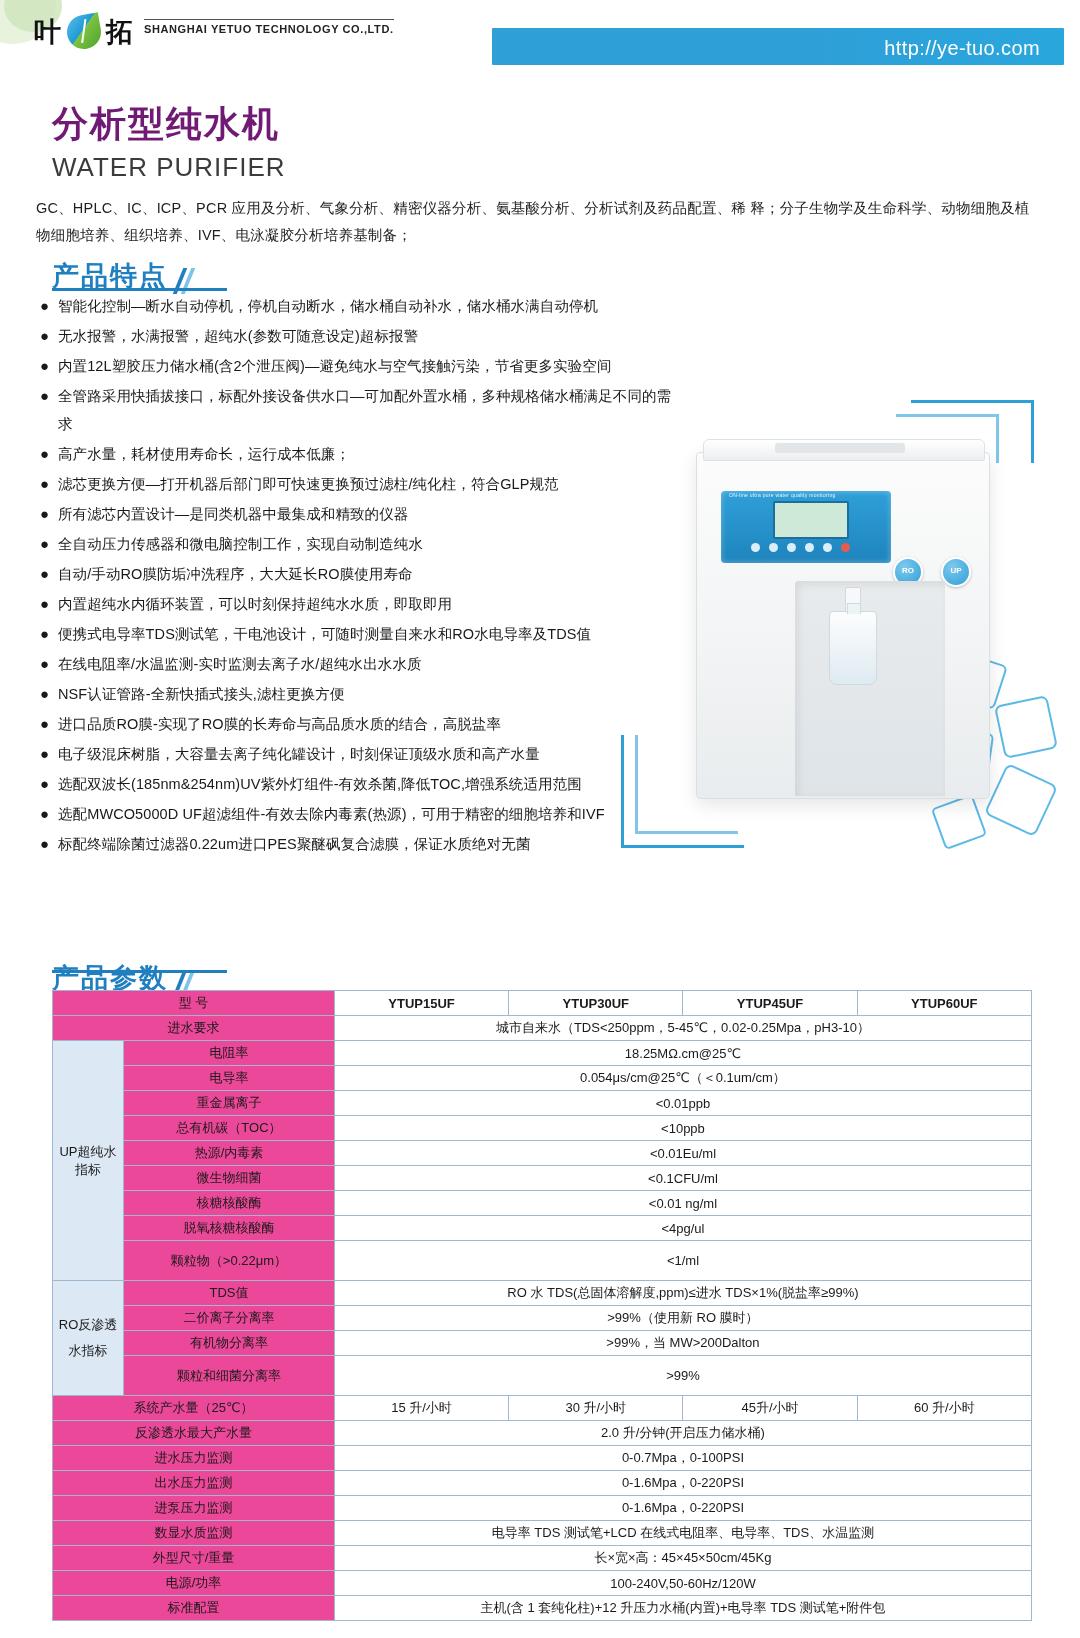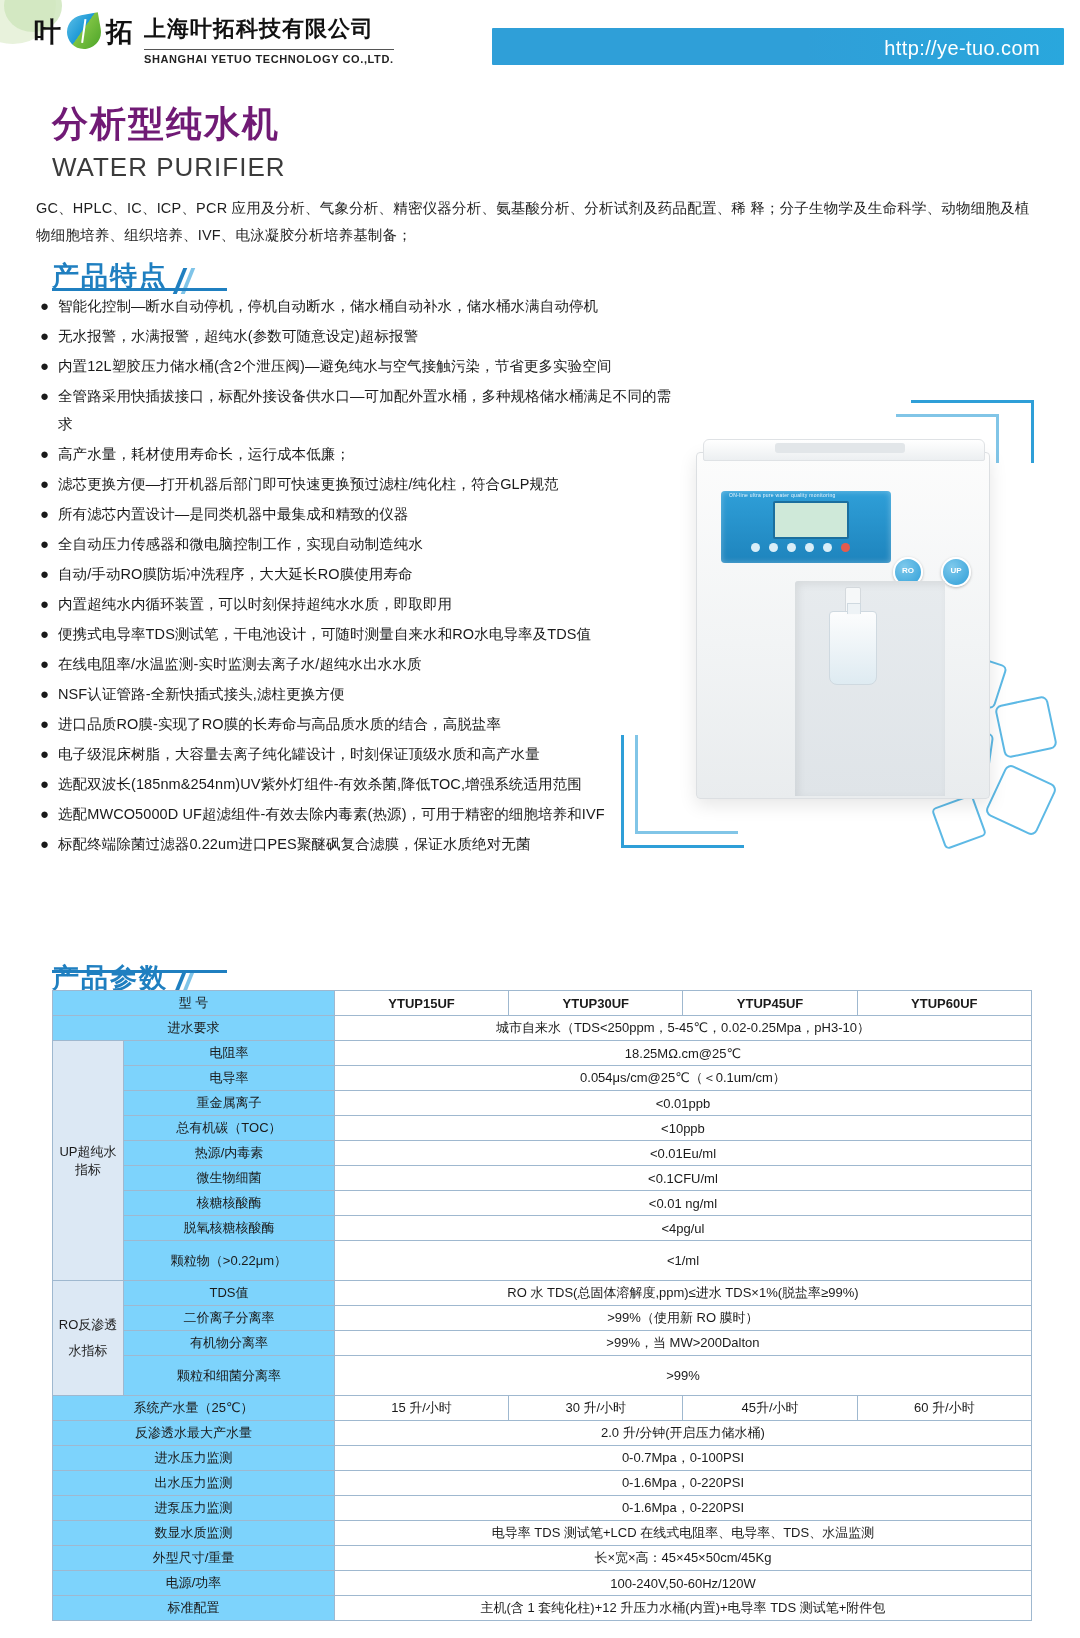--- a/index.html
+++ b/index.html
@@ -103,42 +103,41 @@
   .bottle:before{content:"";position:absolute;left:17px;top:-9px;width:12px;height:10px;background:#eef3f6;border:1px solid #cfd9e0;border-bottom:none;}
   .knob{position:absolute;width:26px;height:26px;border-radius:50%;background:radial-gradient(circle at 35% 30%,#7ec9ec,#2f9fd8);border:2px solid #fff;box-shadow:0 1px 3px rgba(0,0,0,.25);}
   .knob span{position:absolute;width:100%;text-align:center;top:7px;font-size:8px;color:#fff;font-weight:bold;}
   .deco-line{position:absolute;border:3px solid #2f9fd8;}
   .pent{position:absolute;border:2px solid #35a8de;opacity:.8;}
 
   
   .params{position:absolute;left:52px;top:990px;width:980px;}
   table{border-collapse:collapse;width:980px;font-size:13px;}
   td,th{border:1px solid #9fb8cf;padding:2px 4px;text-align:center;color:#1a1a1a;}
-  .lbl{background:#7dd3fc;font-weight:normal;}
+  .lbl{background:#ec4899;font-weight:normal;}
   .rowh{height:25px;}
   .grp{background:#dce8f4;width:62px;}
   .val{background:#fff;}
   .model-head{font-weight:bold;}
 </style>
 </head>
 <body>
 
 <div class="header">
   <div class="corner-deco">
     <i style="left:-30px;top:-34px;width:86px;height:78px;background:#e4f0d6;"></i>
     <i style="left:4px;top:-20px;width:58px;height:52px;background:#cfe6bd;"></i>
   </div>
   <div class="logo-block">
     <div class="logo-mark">
       <span class="logo-cn">叶</span>
       <span class="leaf"></span>
       <span class="logo-cn">拓</span>
     </div>
     <div class="company">
-      <div class="cn">上海叶拓科技有限公司</div>
       <div class="en">SHANGHAI  YETUO  TECHNOLOGY  CO.,LTD.</div>
     </div>
   </div>
   <div class="url-bar">
     <span>http://ye-tuo.com</span>
   </div>
 </div>
 
 <div class="title-cn">分析型纯水机</div>
 <div class="title-en">WATER PURIFIER</div>

